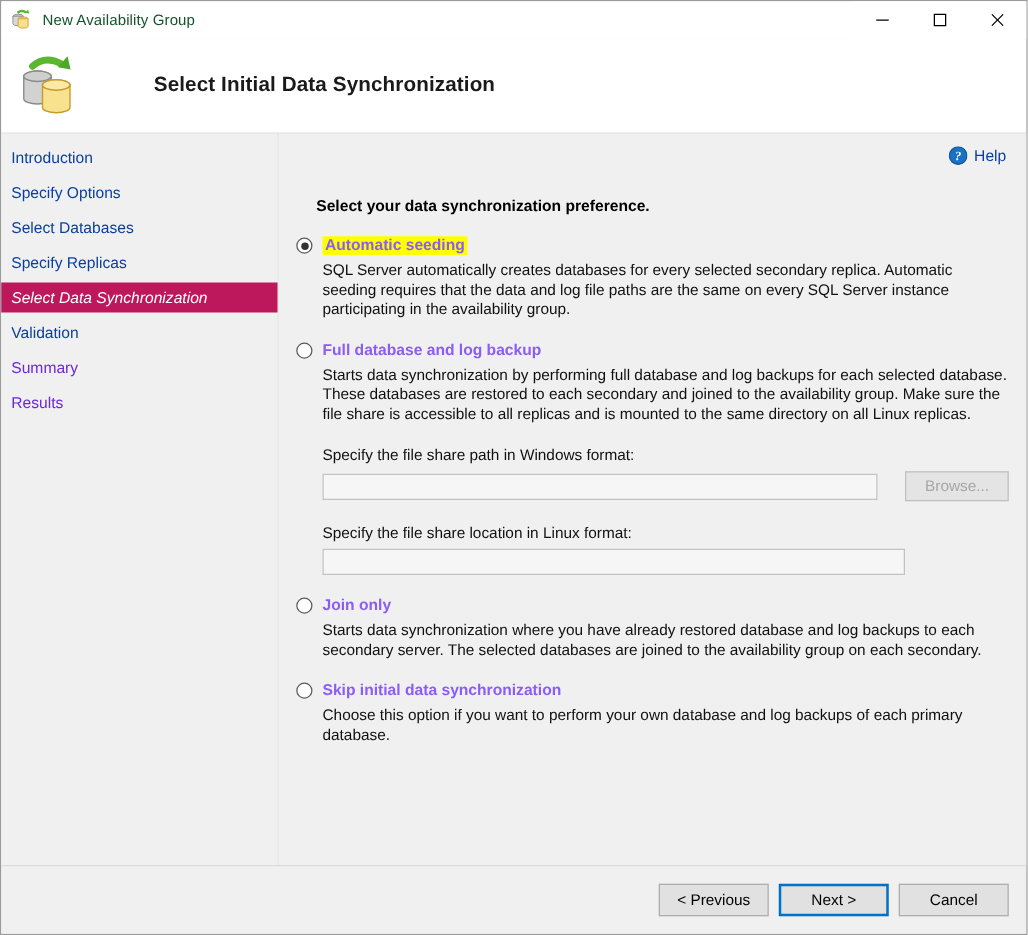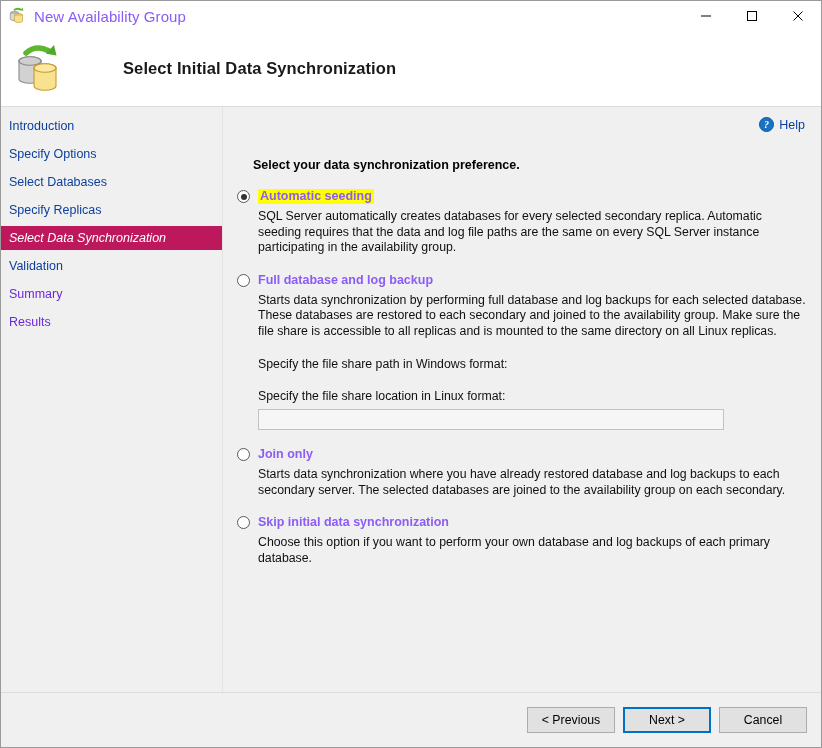--- a/index.html
+++ b/index.html
@@ -37,22 +37,22 @@
   }
   .titlebar-icon {
     width: 20px;
     height: 20px;
     margin-left: 6px;
     margin-right: 7px;
     position: relative;
     flex: none;
   }
   .titlebar-text {
-    font-size: 15px;
-    color: #8b5cf6;
+    font-size: 12px;
+    color: #14532d;
     letter-spacing: 0.1px;
   }
   .wincontrols {
     position: absolute;
     right: 0;
     top: 0;
     height: 30px;
     display: flex;
   }
   .wcbtn {
@@ -375,20 +375,24 @@
 
       <div class="opt">
         <div class="opt-head">
           <span class="radio"></span>
           <span class="opt-label">Full database and log backup</span>
         </div>
         <div class="opt-desc">Starts data synchronization by performing full database and log backups for each selected database. These databases are restored to each secondary and joined to the availability group. Make sure the file share is accessible to all replicas and is mounted to the same directory on all Linux replicas.</div>
 
         <div class="field-block">
           <div class="field-label">Specify the file share path in Windows format:</div>
+          <div class="field-row">
+            <input class="textinput" type="text" value="" style="">
+            <button class="browse-btn">Browse...</button>
+          </div>
         </div>
 
         <div class="field-block">
           <div class="field-label">Specify the file share location in Linux format:</div>
           <div class="field-row">
             <input class="textinput" type="text" value="" style="">
           </div>
         </div>
       </div>
 

